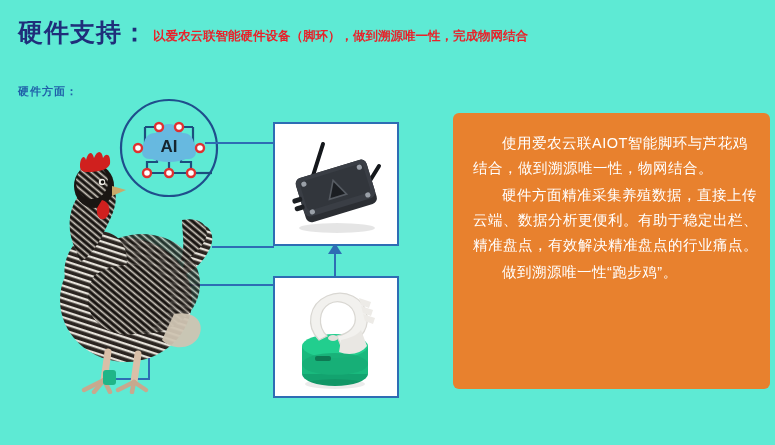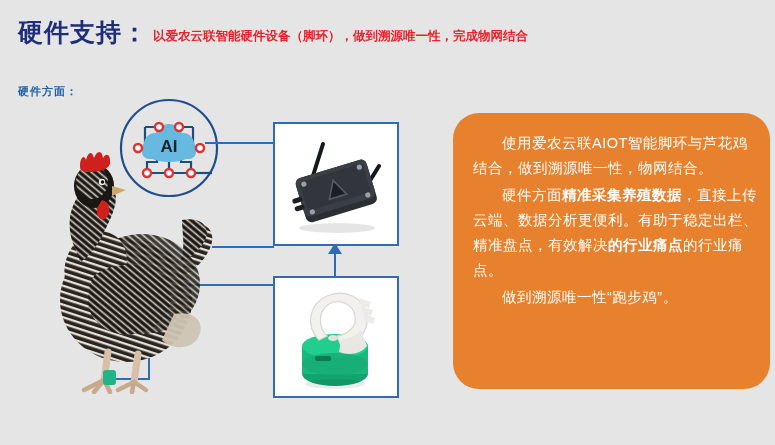--- a/index.html
+++ b/index.html
@@ -7,21 +7,21 @@
     padding: 0;
     background: #ffffff;
   }
   body {
     font-family: "Liberation Sans", "DejaVu Sans", sans-serif;
   }
   #slide {
     position: relative;
     width: 775px;
     height: 445px;
-    background: #e5e5e5;
+    background: #5eead4;
     overflow: hidden;
   }
 
   
   #header {
     position: absolute;
     left: 18px;
     top: 16px;
     display: flex;
     align-items: baseline;
@@ -148,34 +148,34 @@
   }
 
   
   #orange-panel {
     position: absolute;
     left: 453px;
     top: 113px;
     width: 317px;
     height: 276px;
     background: #E8812E;
-    border-radius: 26px;
+    border-radius: 6px;
     box-sizing: border-box;
     padding: 18px 12px 14px 20px;
   }
   .op {
     color: #ffffff;
     font-size: 14.5px;
     line-height: 1.72;
     text-indent: 2em;
     margin: 0 0 2px 0;
     letter-spacing: 0.5px;
   }
   .op b {
-    font-weight: bold;
+    font-weight: normal;
   }
 
   
   #chicken {
     position: absolute;
     left: 22px;
     top: 124px;
     width: 200px;
     height: 270px;
   }
@@ -359,17 +359,17 @@
         <ellipse cx="58" cy="60" rx="5" ry="3" fill="#e2e0db"></ellipse>
       </g>
 
       <rect x="40" y="78" width="16" height="5" rx="2" fill="#0E7A53"></rect>
       <ellipse cx="60" cy="106" rx="30" ry="5" fill="#000" opacity="0.08"></ellipse>
     </svg>
   </div>
 
   <div id="orange-panel">
     <p class="op">使用爱农云联AIOT智能脚环与芦花鸡结合，做到溯源唯一性，物网结合。</p>
-    <p class="op"><span>硬件方面</span><b>精准采集养殖数据</b><span>，直接上传云端、数据分析更便利。有助于稳定出栏、精准盘点，有效解决</span><b>的行业痛点</b><span>的行业痛点。</span></p>
+    <p class="op"><span>硬件方面</span><b>精准采集养殖数据</b><span>，直接上传云端、数据分析更便利。有助于稳定出栏、精准盘点，有效解决</span><b>精准盘点</b><span>的行业痛点。</span></p>
     <p class="op">做到溯源唯一性“跑步鸡”。</p>
   </div>
 
 </div>
 
 </body></html>

